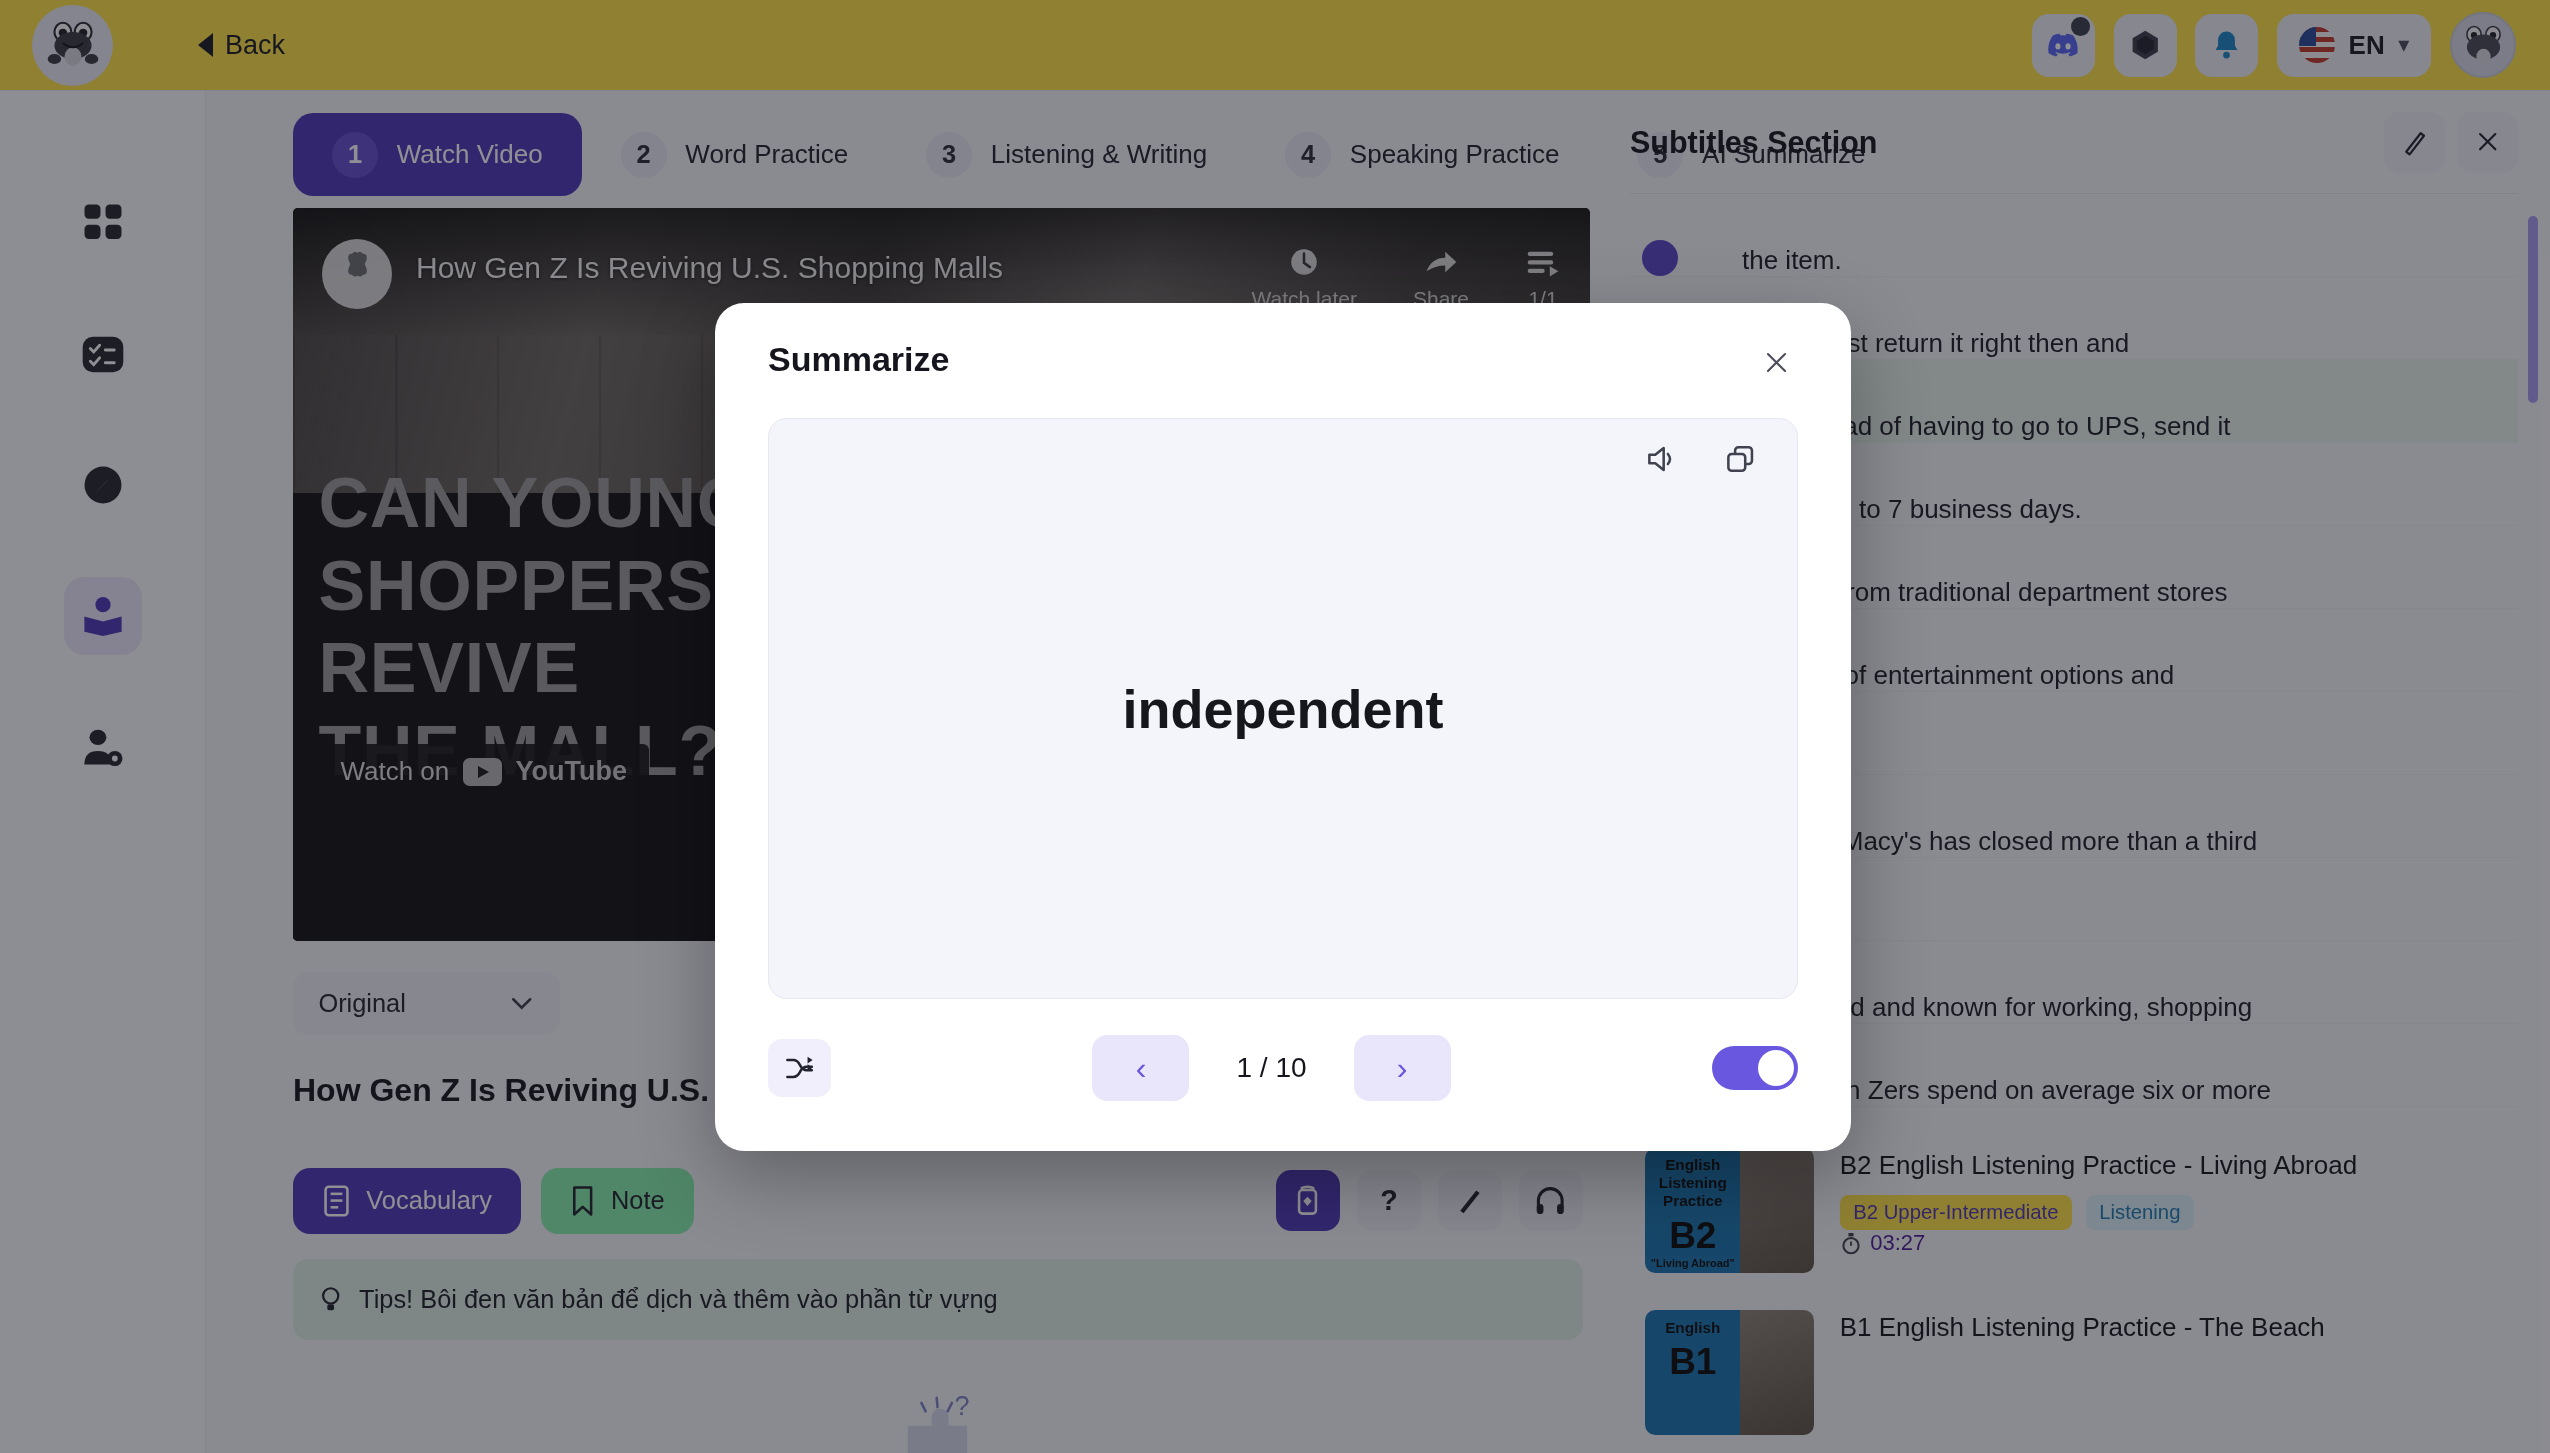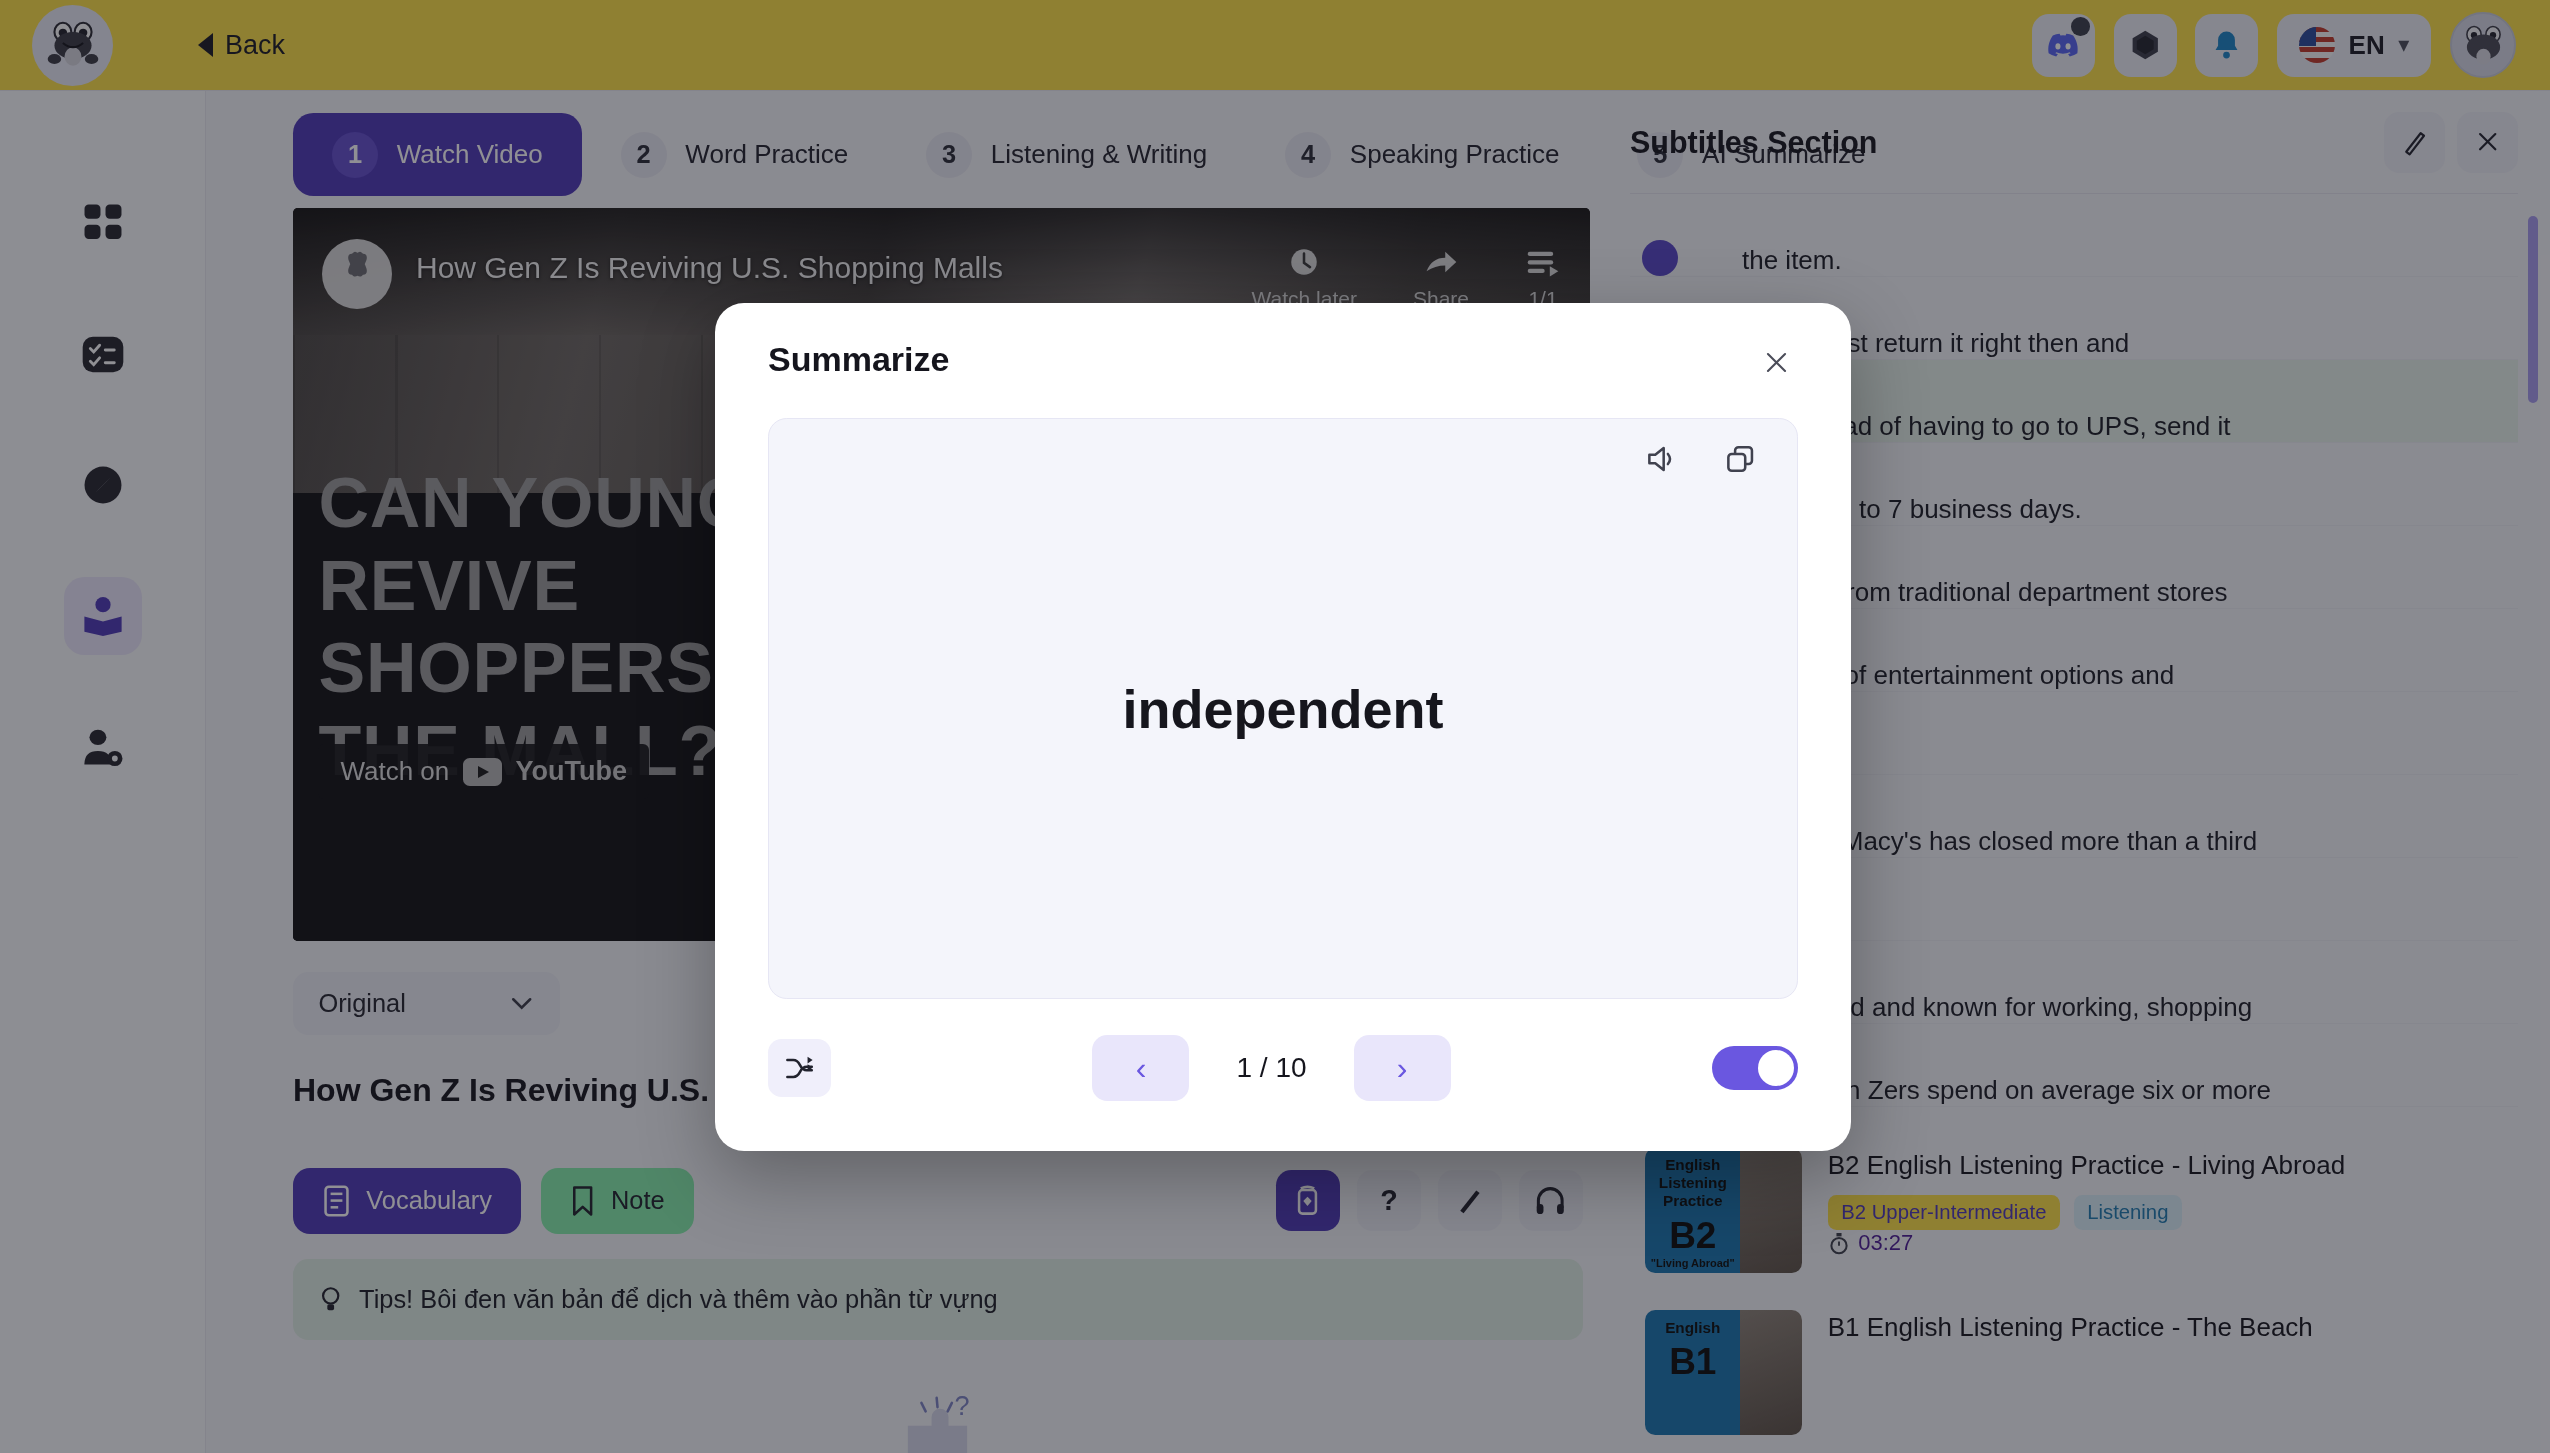--- a/index.html
+++ b/index.html
@@ -268,21 +268,21 @@
   .scroll-thumb {
     width: 10.2px; height: 187px; border-radius: 5.1px; background:#a79cee;
   }
 
   .reco { margin-top: 22px; }
   .reco-card {
     display:flex; gap: 25.4px; padding: 18.7px 15.3px; border-radius: 17px;
     cursor:pointer;
   }
   .thumb {
-    width: 157px; height: 125px; border-radius: 10.2px; overflow:hidden;
+    width: 169px; height: 125px; border-radius: 10.2px; overflow:hidden;
     display:flex; flex:none;
   }
   .thumb .left {
     width: 95px; background:#1976b0; color:#0d0d0d;
     display:flex; flex-direction:column; align-items:center; justify-content:flex-start;
     padding-top: 8.5px; line-height: 1.18;
   }
   .thumb .left .l1 { font-size: 15.3px; font-weight: 700; }
   .thumb .left .big { font-size: 37px; font-weight: 800; margin-top: 3.4px; }
   .thumb .left .q { font-size: 11px; font-weight: 700; }
@@ -471,22 +471,22 @@
           <div class="step-num">5</div>
           <div class="step-label">AI Summarize</div>
         </div>
       </div>
 
       <div class="video">
         <div class="vid-bg"></div>
         <div class="poster-band"></div>
         <div class="poster-text">
           <div>CAN YOUNG</div>
+          <div>SHOPPERS</div>
           <div>REVIVE</div>
-          <div>SHOPPERS</div>
           <div>THE MALL?</div>
         </div>
         <div class="vid-top">
           <div class="cnbc-logo">
             <svg width="49" height="49" viewBox="0 0 58 58">
               <g fill="#6d6d72">
                 <ellipse cx="29" cy="18" rx="7" ry="15" transform="rotate(-40 29 18)"></ellipse>
                 <ellipse cx="29" cy="18" rx="7" ry="15" transform="rotate(-15 29 18)"></ellipse>
                 <ellipse cx="29" cy="18" rx="7" ry="15" transform="rotate(15 29 18)"></ellipse>
                 <ellipse cx="29" cy="18" rx="7" ry="15" transform="rotate(40 29 18)"></ellipse>

